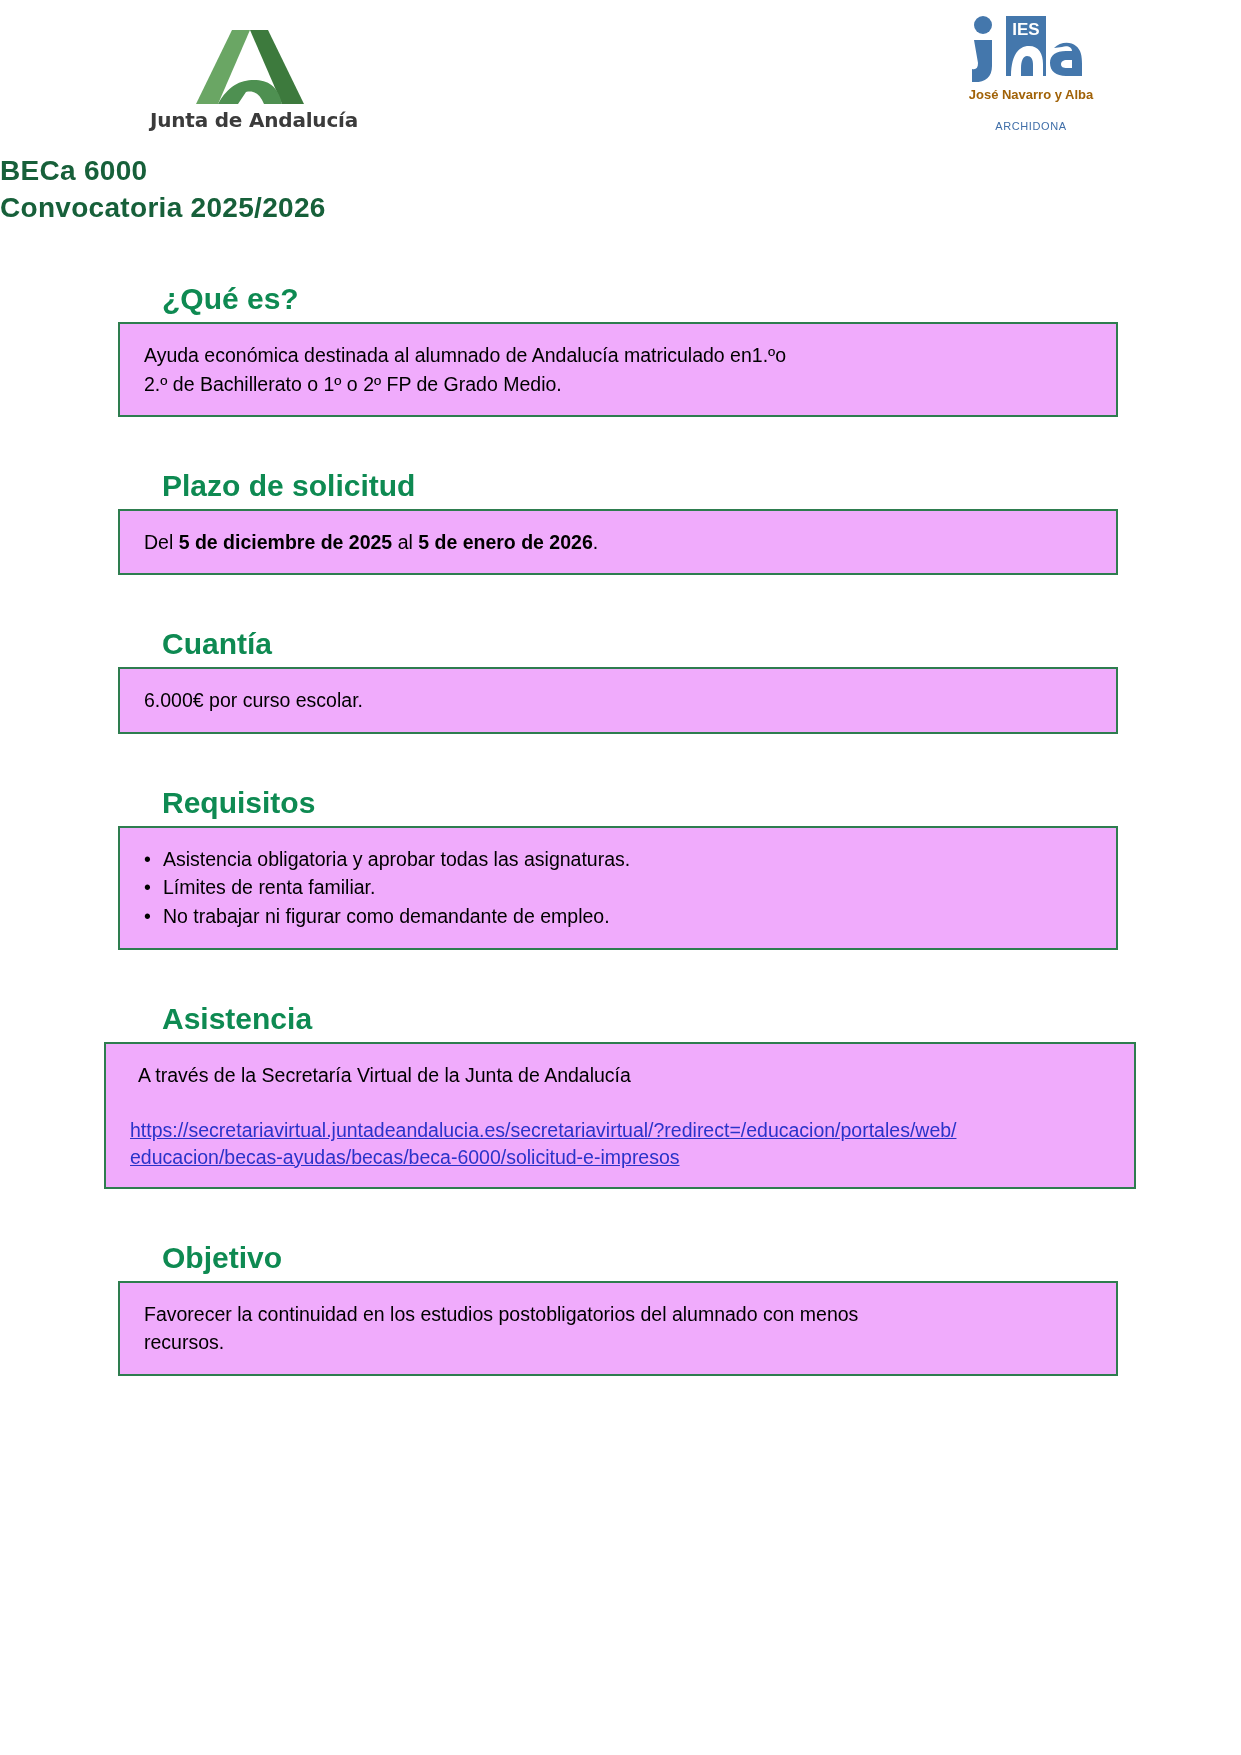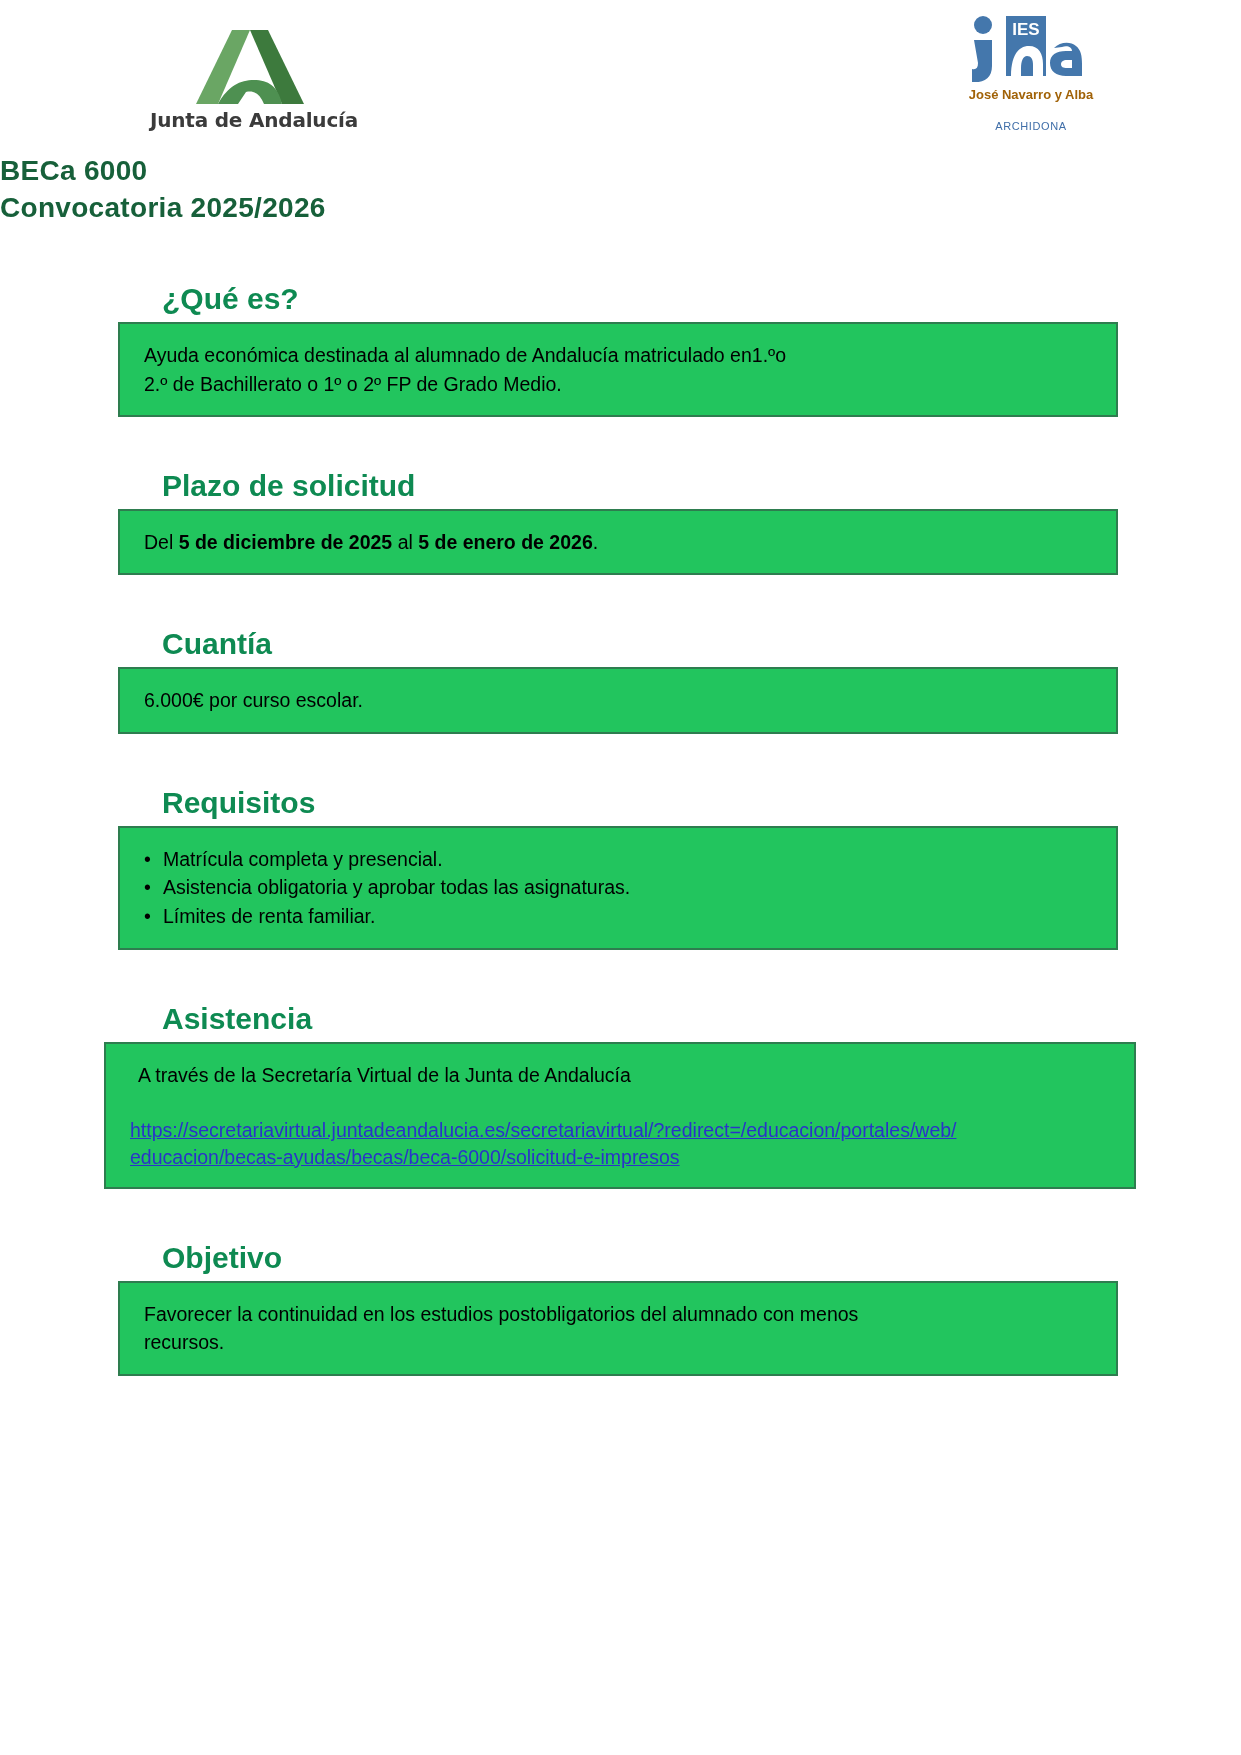--- a/index.html
+++ b/index.html
@@ -106,21 +106,21 @@
     color: #0e8a52;
     font-family: "Liberation Sans", sans-serif;
     font-weight: bold;
     font-size: 30px;
     line-height: 1.1;
     margin: 11px 0 7px 0;
     padding-left: 162px;
   }
   .section-box {
     border: 2px solid #2e7d4f;
-    background: #22c55e;
+    background: #f0abfc;
     box-sizing: border-box;
     padding: 17px 22px 17px 24px;
     font-size: 19.5px;
     line-height: 1.45;
     color: #000000;
   }
   .box-wide {
     margin-left: 118px;
     margin-right: 123px;
   }
@@ -218,23 +218,23 @@
       <div class="section-heading">Cuantía</div>
       <div class="section-box box-wide">
         <div>6.000€ por curso escolar.</div>
       </div>
     </div>
 
     <div class="section">
       <div class="section-heading">Requisitos</div>
       <div class="section-box box-wide">
         <ul class="bullets">
-          <li>Matrícula completa y presencial.</li>
           <li>Asistencia obligatoria y aprobar todas las asignaturas.</li>
           <li>Límites de renta familiar.</li>
+          <li>No trabajar ni figurar como demandante de empleo.</li>
         </ul>
       </div>
     </div>
 
     <div class="section">
       <div class="section-heading">Asistencia</div>
       <div class="section-box box-solicitud">
         <div class="solicitud-intro">A través de la Secretaría Virtual de la Junta de Andalucía</div>
         <a class="link-line" href="#">
           <span class="seg">https://secretariavirtual.juntadeandalucia.es/secretariavirtual/?redirect=/educacion/portales/web/</span>

